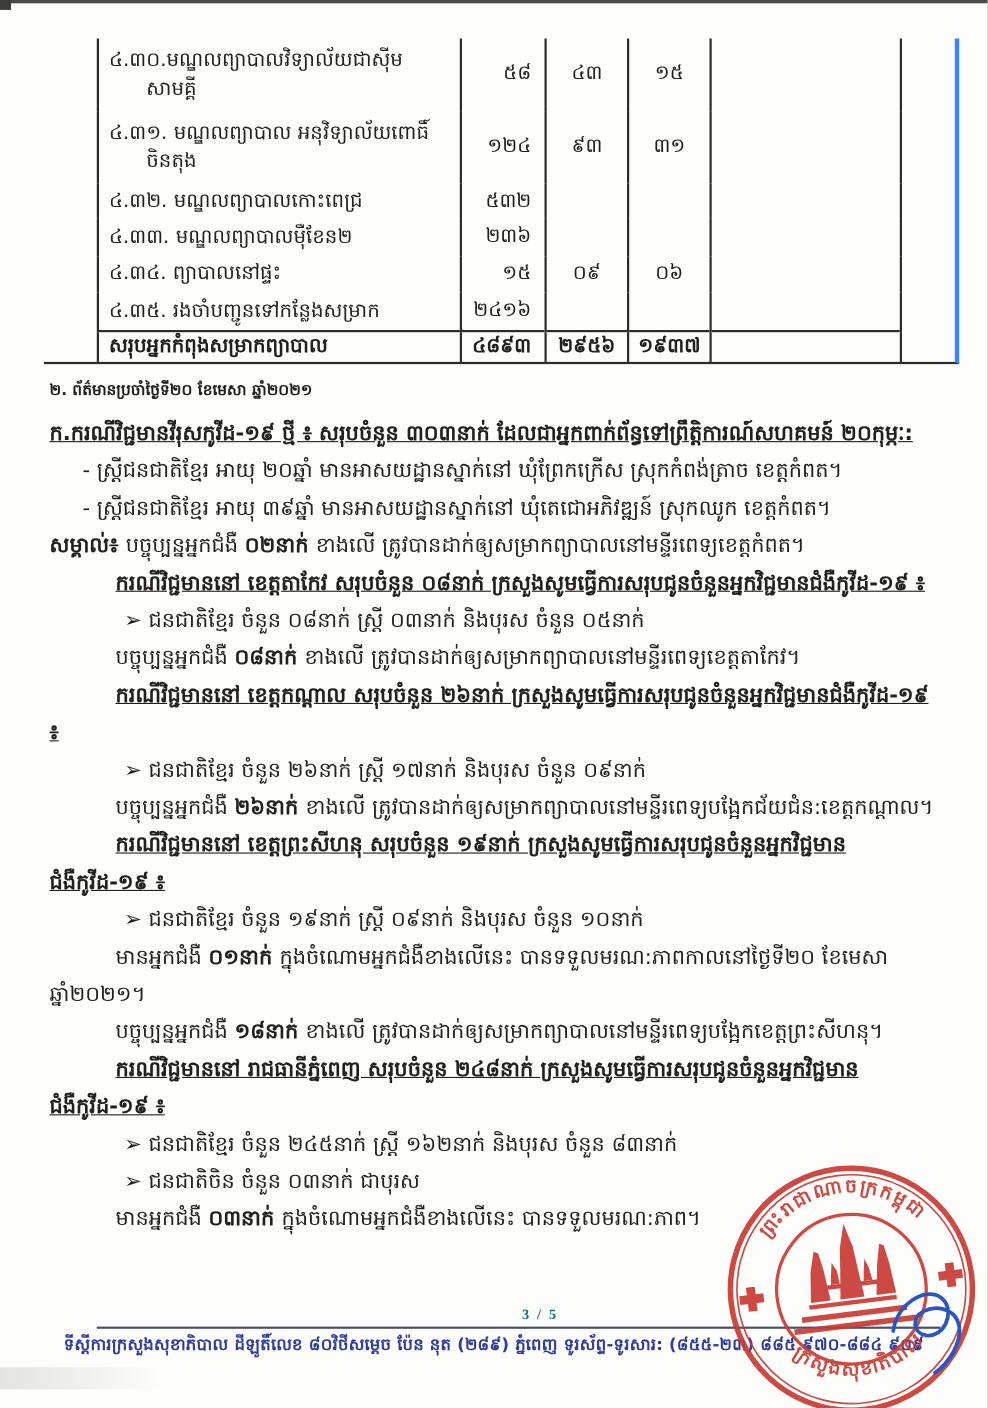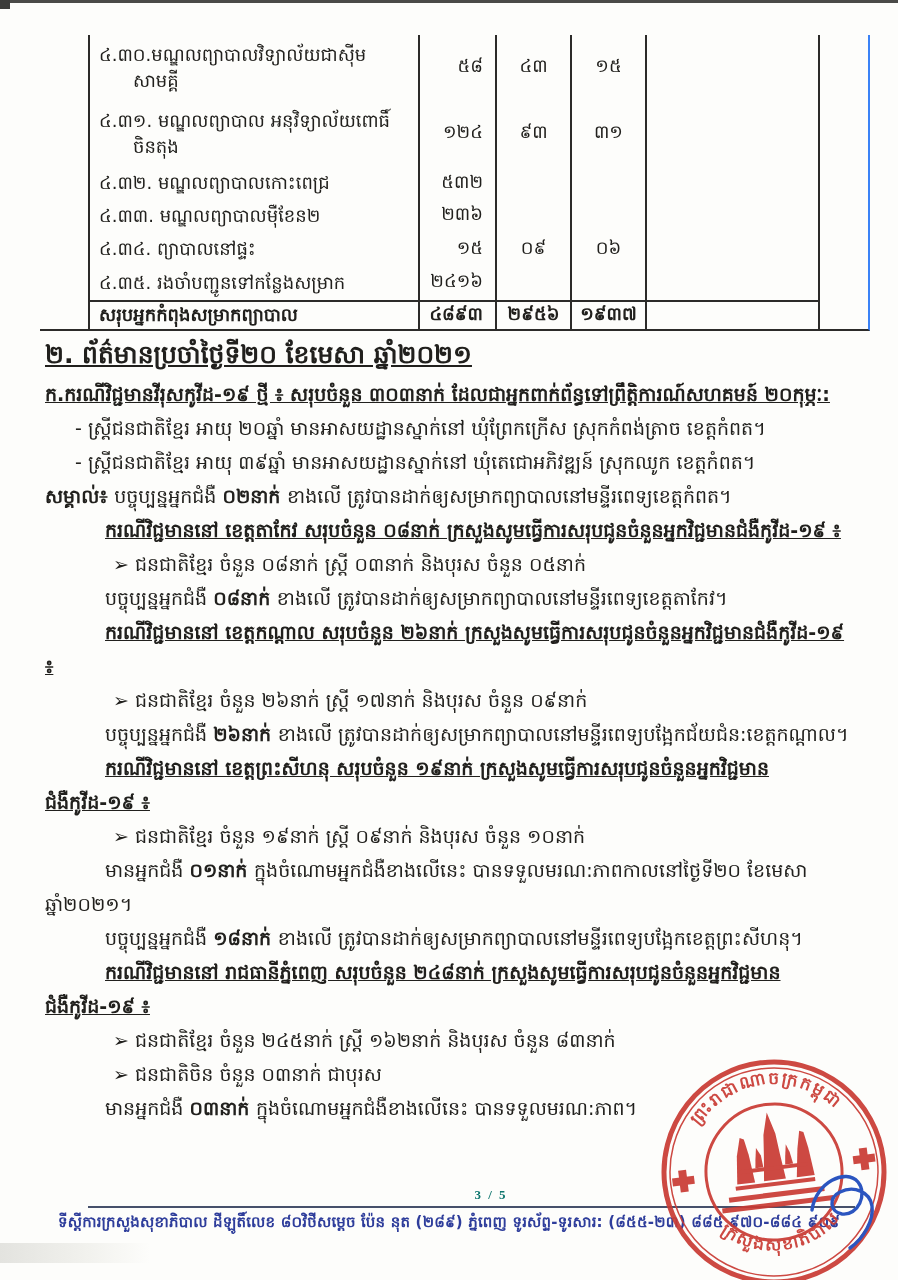--- a/index.html
+++ b/index.html
@@ -10,41 +10,41 @@
     color:#21201d;
   }
   .scan-edge-top{position:absolute;left:0;top:0;width:898px;height:3px;background:#4a4a48;}
   .scan-notch{position:absolute;left:0;top:0;width:10px;height:9px;background:#3c3c3a;}
   .scan-smudge{position:absolute;left:0;top:1243px;width:150px;height:20px;
     background:linear-gradient(90deg,#e3e3df,#f2f2ee 60%,transparent);}
 
   
   .table-outer{
     position:absolute;left:40px;top:35px;width:828px;height:294px;
-    border-right:2px solid #3b82f6;border-bottom:2px solid #2c2b29;
+    border-right:4px solid #3b82f6;border-bottom:2px solid #2c2b29;
   }
   table.ptable{
     position:absolute;left:48px;top:0;width:730px;height:100%;
     border-collapse:collapse;table-layout:fixed;font-size:18px;
   }
   .ptable td{border-left:2px solid #2c2b29;padding:0 6px;vertical-align:middle;}
   .ptable td:last-child{border-right:2px solid #2c2b29;}
   .ptable td.label{padding-left:9px;line-height:26px;}
   .ptable .label2{padding-left:34px;}
   .ptable td.v0{text-align:right;padding-right:12px;}
   .ptable td.v1,.ptable td.v2{text-align:center;}
   .ptable tr.total td{border-top:2px solid #2c2b29;font-weight:700;}
 
   
   .body-text{
     position:absolute;left:45px;top:336px;width:813px;
     font-size:19px;line-height:34px;
   }
   .para{margin:0;}
-  .para.heading{font-weight:700;font-size:25px;padding:2px 0 5px 0;text-decoration:underline;}
+  .para.heading{font-weight:700;font-size:14px;padding:2px 0 5px 0;}
   .para.flushbold{font-weight:700;text-decoration:underline;}
   .para.dash{padding-left:30px;}
   .para.bullet{padding-left:68px;}
   .para.indent{text-indent:60px;}
   .b{font-weight:700;}
 
   
   .page-number{
     position:absolute;left:0;top:1187px;width:898px;text-align:center;
     font-family:"Liberation Serif","DejaVu Serif",serif;

